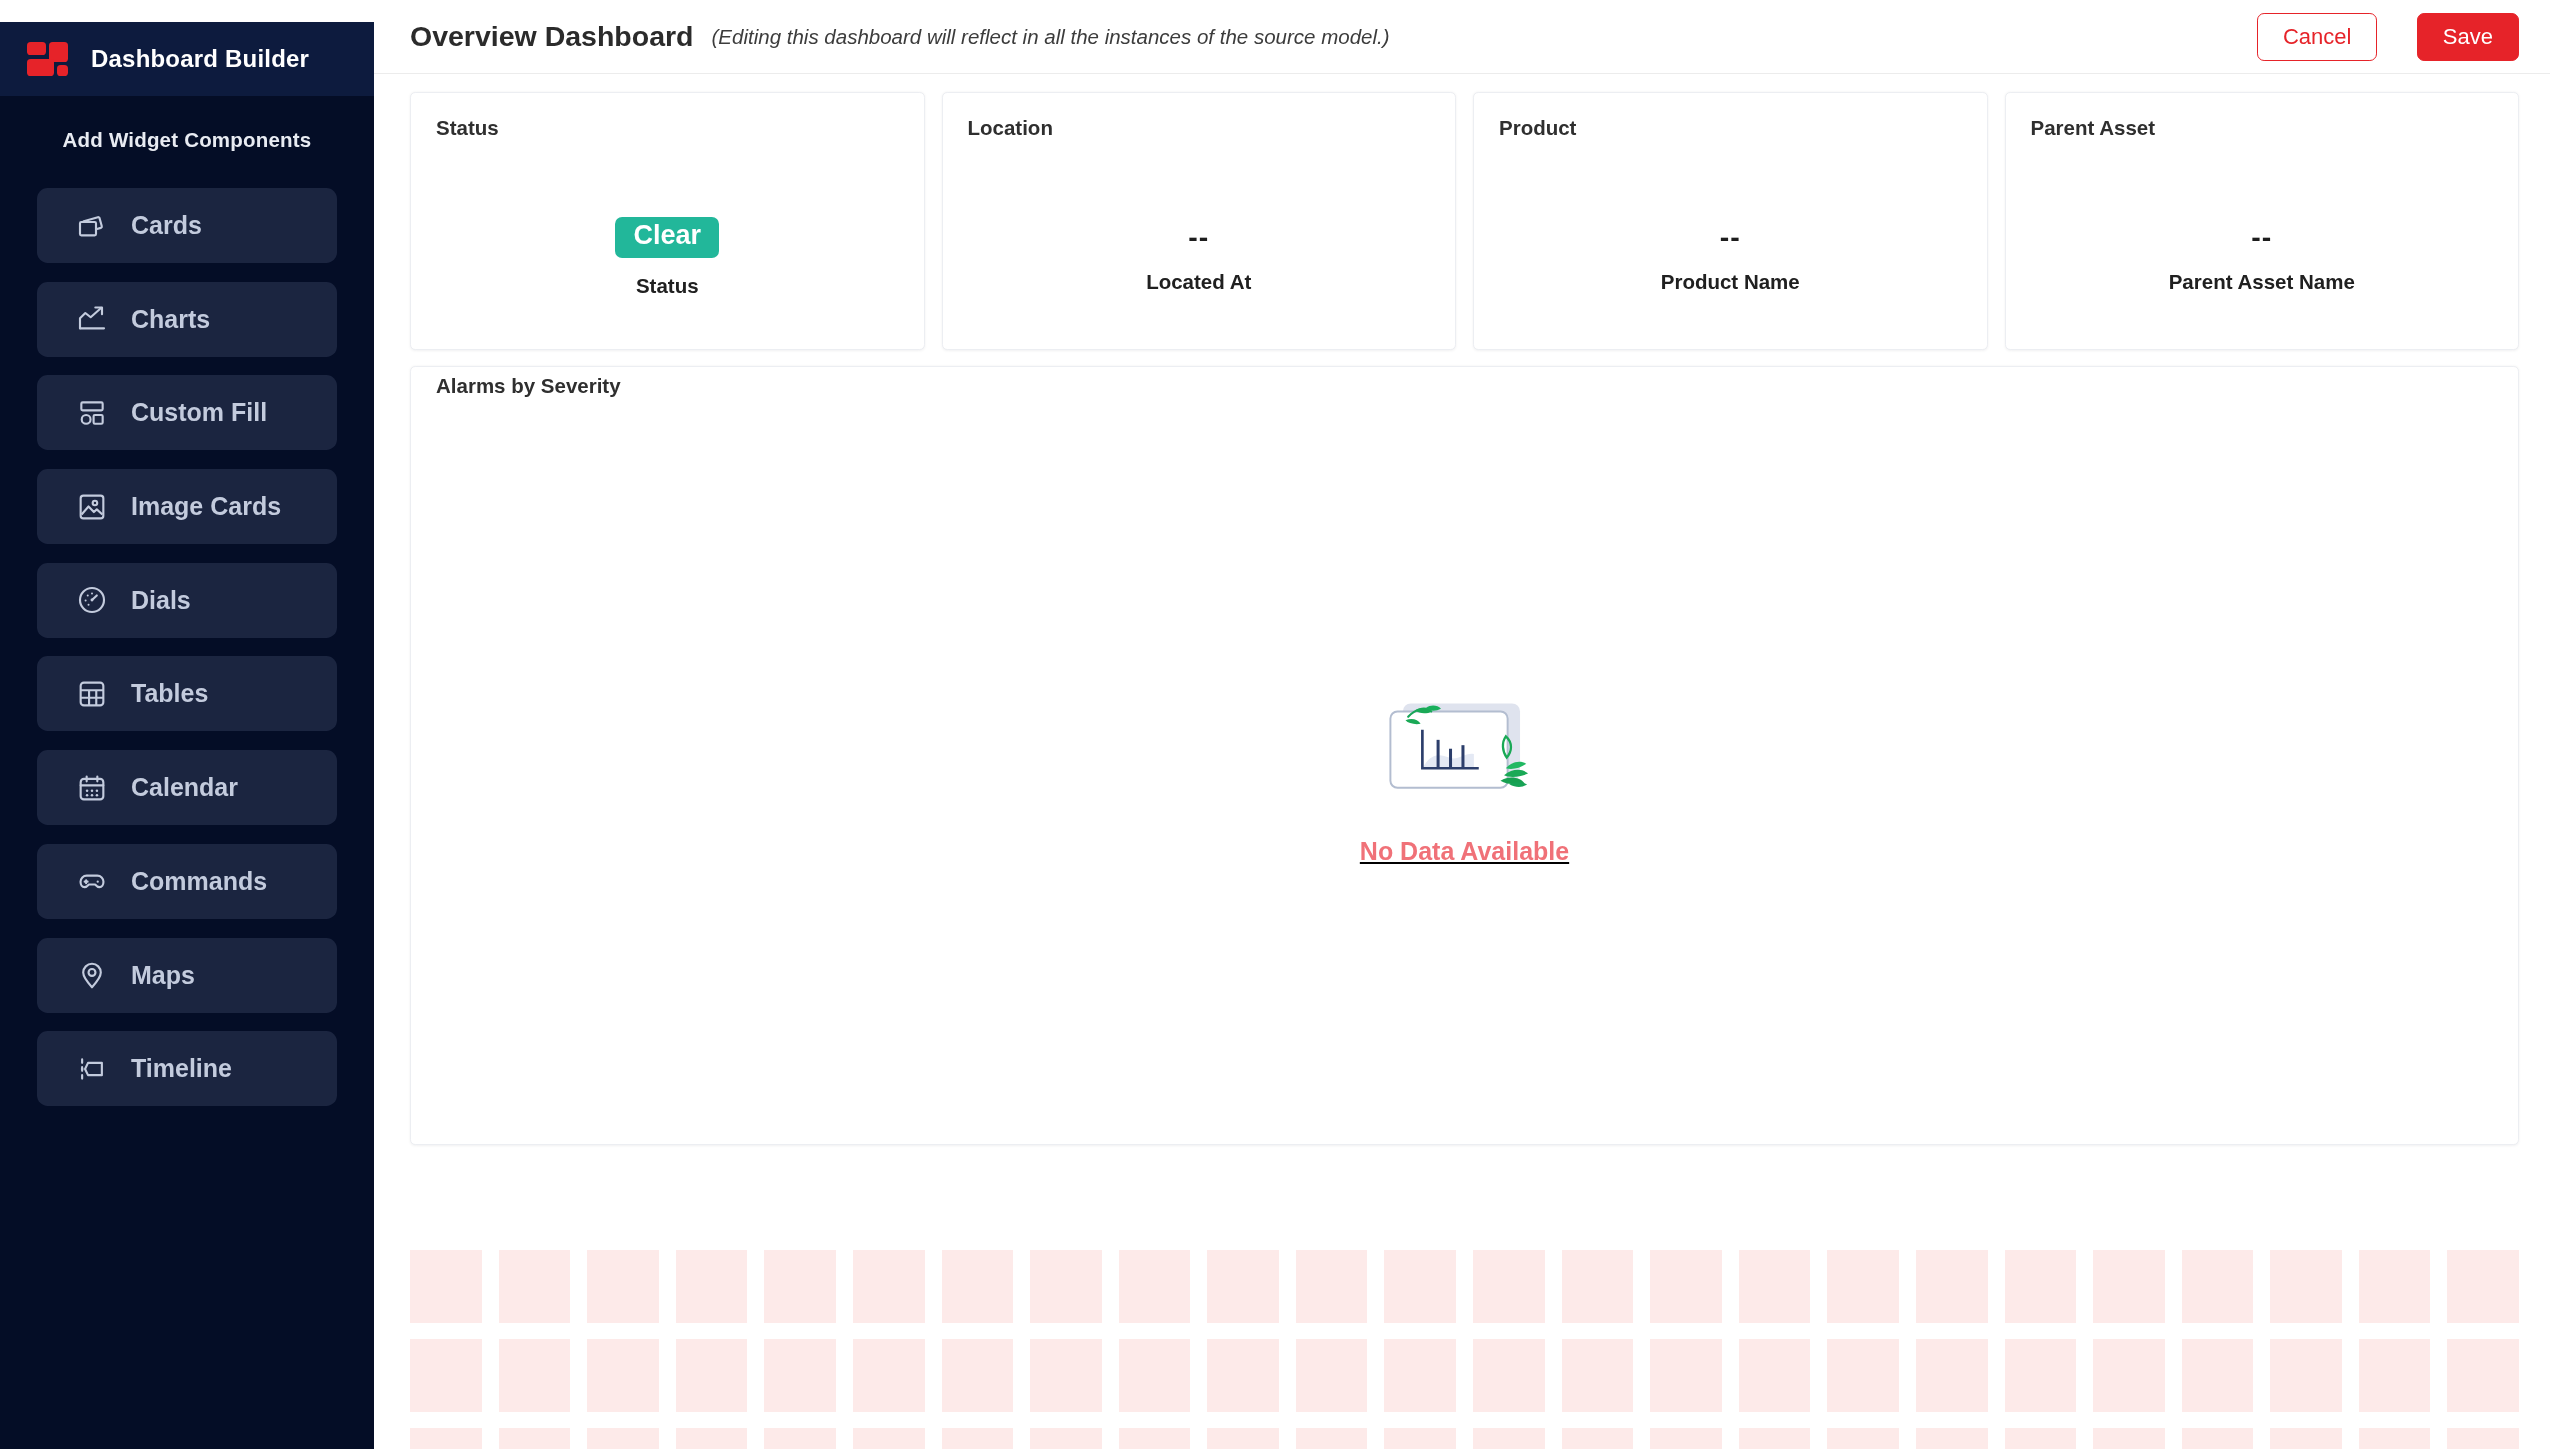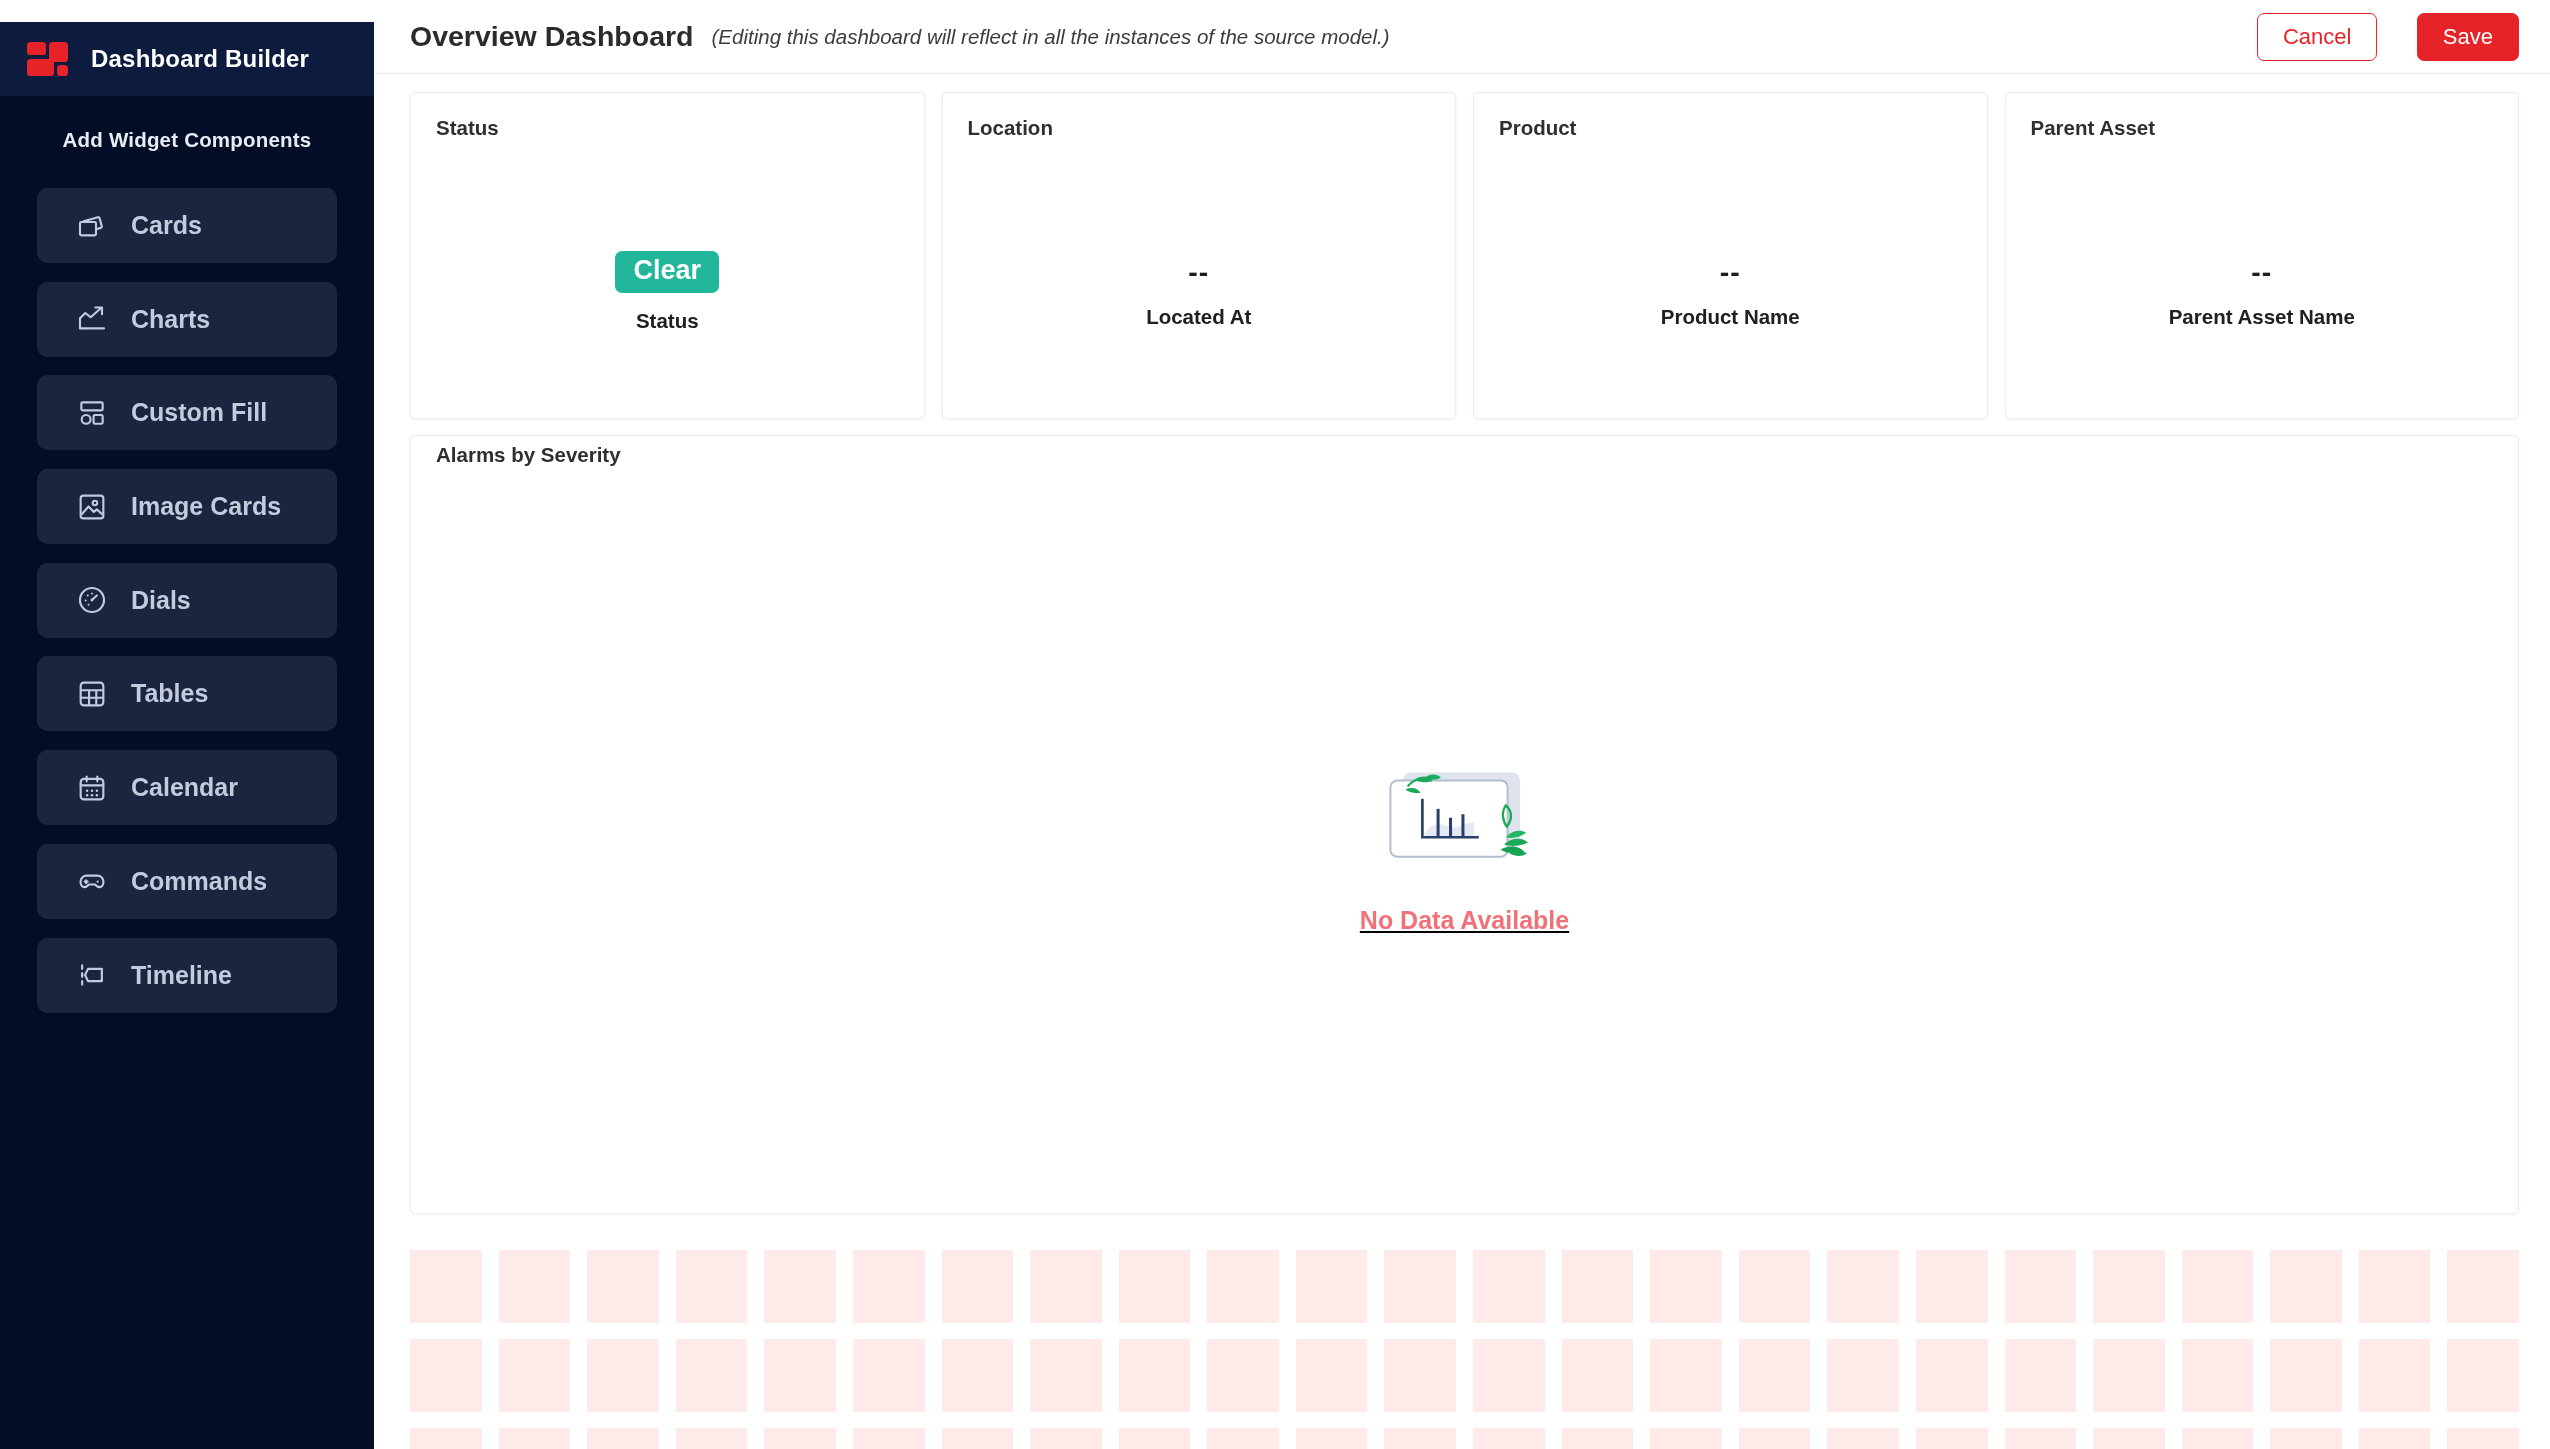--- a/index.html
+++ b/index.html
@@ -64,21 +64,21 @@
   .btn-cancel { background:#fff; color:#e62329; border: 0.9px solid #e62329; }
   .btn-save  { background:#e62329; color:#fff; border: 0.9px solid #e62329; margin-left: 21.4px; }
 
   .canvas { flex: 1; padding: 18px 31px 0 36px; overflow: hidden; position: relative; }
 
   .stat-row { display: flex; gap: 17px; }
   .card {
     background: #ffffff; border: 0.9px solid #eceef2; border-radius: 5.3px;
     box-shadow: 0 0.9px 2.7px rgba(16,24,40,.06);
   }
-  .stat-card { flex: 1; height: 327px; padding: 23px 25px; position: relative; }
+  .stat-card { flex: 1; height: 258px; padding: 23px 25px; position: relative; }
   .card-title { font-size: 20.5px; font-weight: 700; color: #2f2f2f; }
   .stat-body {
     position:absolute; left:0; right:0; top: 73px; bottom: 0;
     display:flex; flex-direction: column; align-items:center; justify-content:center; gap: 16px;
   }
   .stat-value { font-size: 28.5px; font-weight: 700; color: #1d1d1d; letter-spacing: 0.9px; }
   .stat-pill {
     background: #22b79a; color:#fff; font-size: 27px; font-weight: 700;
     border-radius: 7.1px; padding: 3.6px 18px 7.1px 18px; line-height: 1.15;
   }
@@ -211,20 +211,29 @@
         <span class="mi-ico">
           <svg viewBox="0 0 24 24" fill="none" stroke="#c3cbdd" stroke-width="1.6" stroke-linejoin="round">
             <path d="M8 8h8a4.6 4.6 0 0 1 4.6 4.6c0 2.3-1.2 4-3 4-1.5 0-2.4-1-3.3-2h-4.6c-.9 1-1.8 2-3.3 2-1.8 0-3-1.7-3-4A4.6 4.6 0 0 1 8 8Z"></path>
             <path d="M7.6 11.4v2.2M6.5 12.5h2.2" stroke-linecap="round"></path>
             <circle cx="16.3" cy="12.5" r=".85" fill="#c3cbdd" stroke="none"></circle>
           </svg>
         </span>
         <span class="menu-label">Commands</span>
       </div>
 
+      <div class="menu-item">
+        <span class="mi-ico">
+          <svg viewBox="0 0 24 24" fill="none" stroke="#c3cbdd" stroke-width="1.6" stroke-linejoin="round">
+            <path d="M12 21.2c4.2-4.6 6.6-7.8 6.6-11A6.6 6.6 0 0 0 5.4 10.2c0 3.2 2.4 6.4 6.6 11Z"></path>
+            <circle cx="12" cy="10.1" r="2.6"></circle>
+          </svg>
+        </span>
+        <span class="menu-label">Maps</span>
+      </div>
 
       <div class="menu-item">
         <span class="mi-ico">
           <svg viewBox="0 0 24 24" fill="none" stroke="#c3cbdd" stroke-width="1.6" stroke-linecap="round">
             <path d="M4.6 4.8v2.6M4.6 10.6v2.8M4.6 16.6v2.6"></path>
             <circle cx="4.6" cy="12" r=".2"></circle>
             <path d="M9 7.4h10.4v9.2H9l-2.2-4.6L9 7.4Z" stroke-linejoin="round"></path>
           </svg>
         </span>
         <span class="menu-label">Timeline</span>

